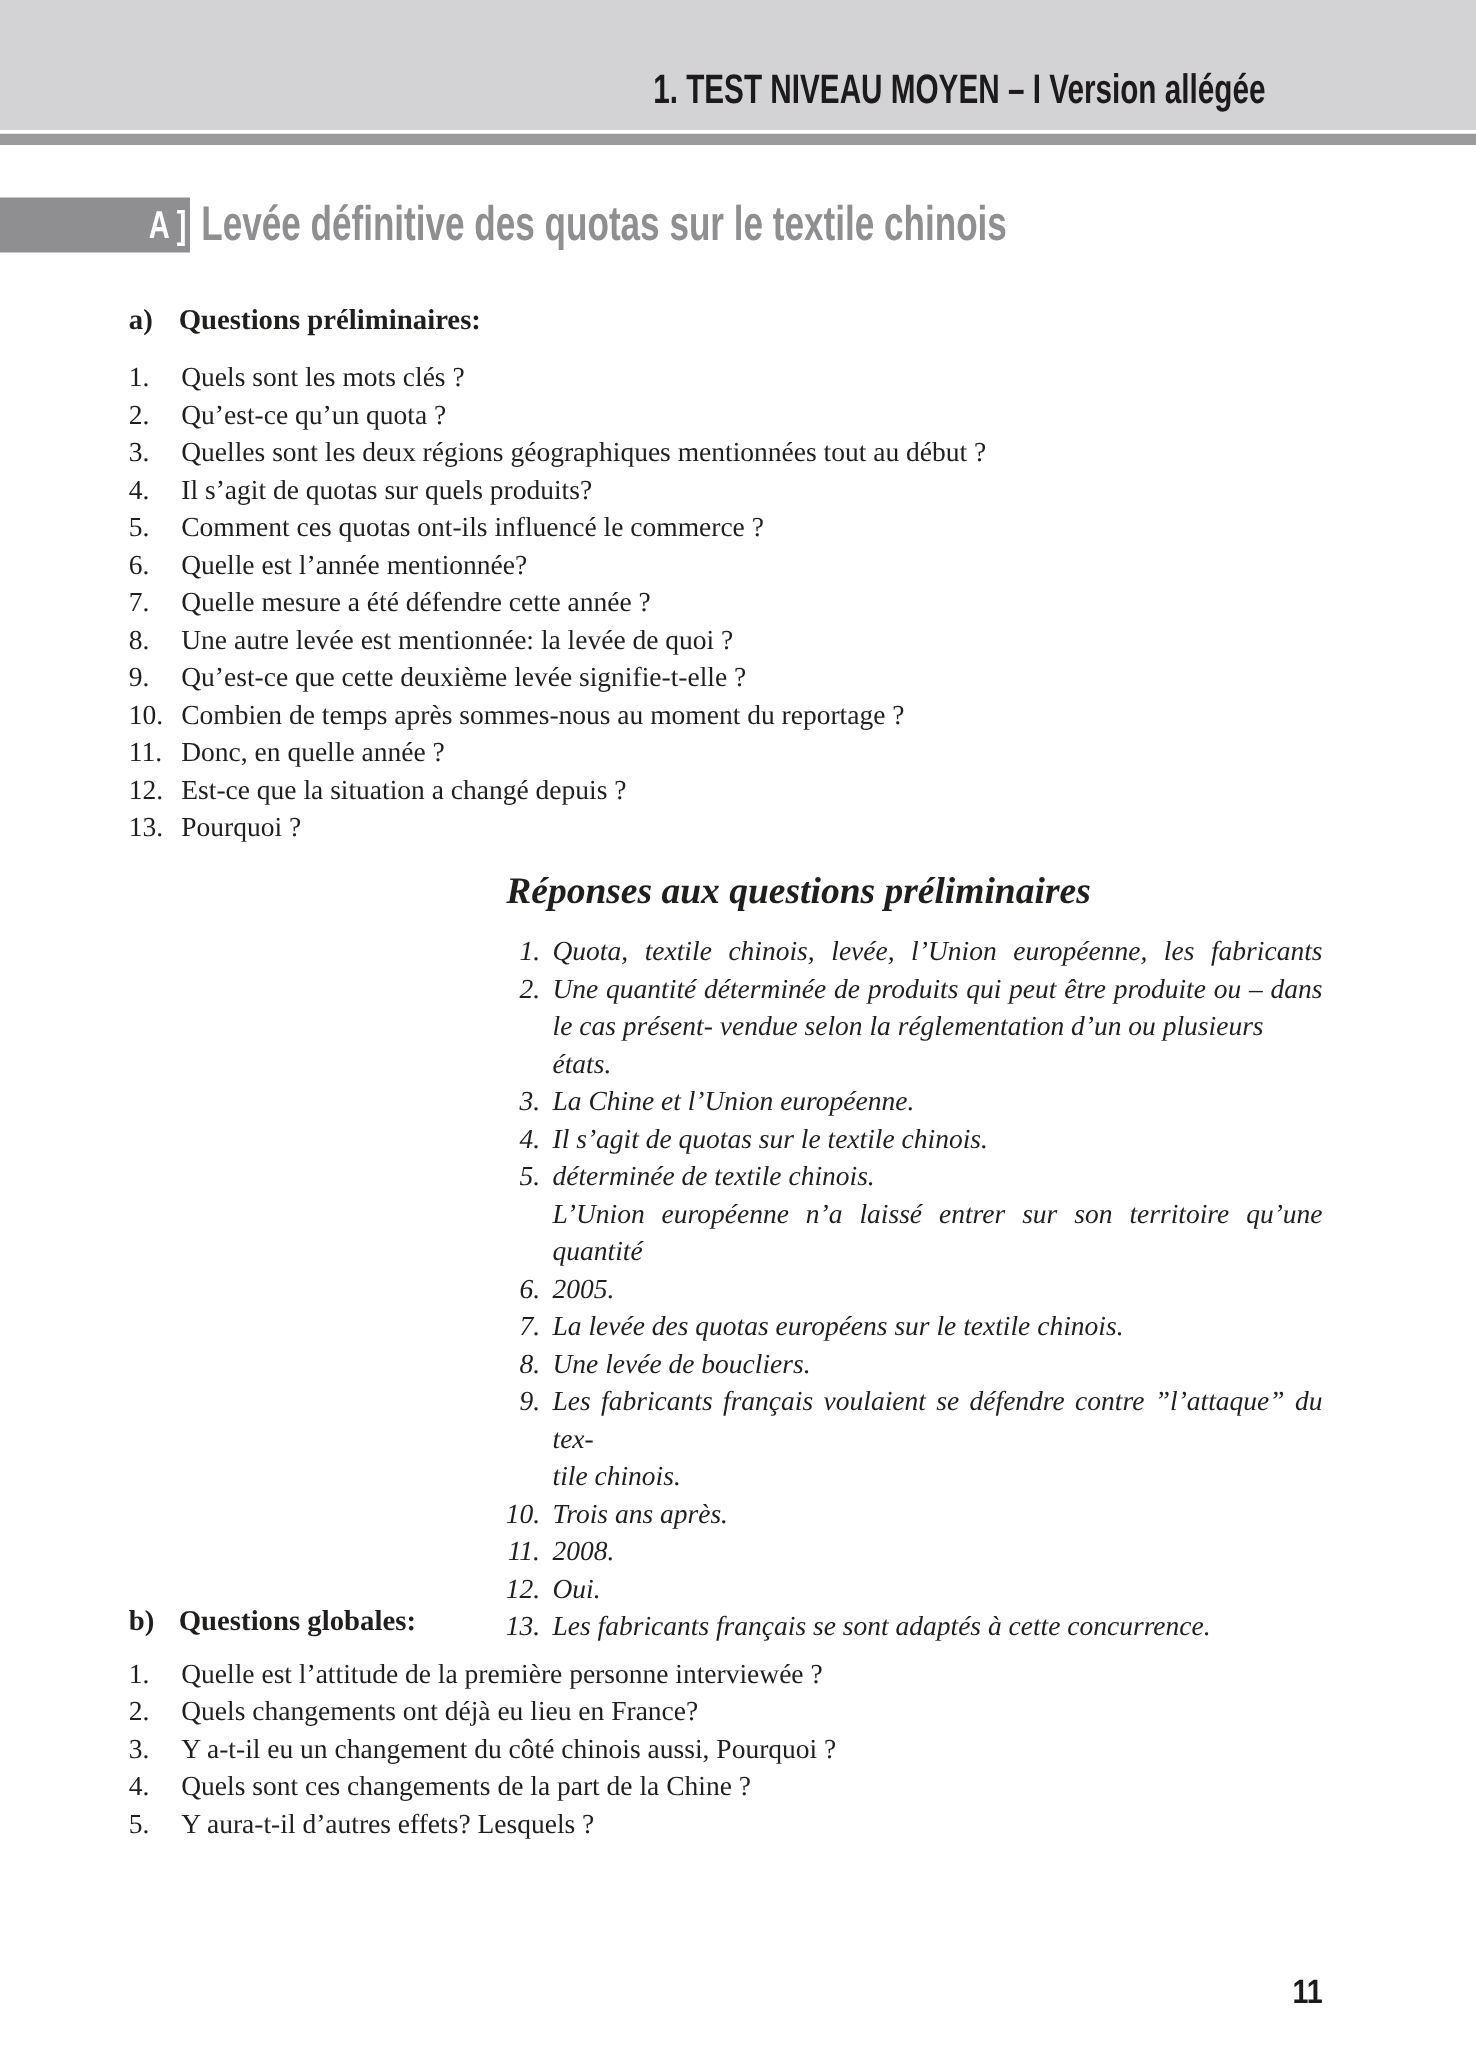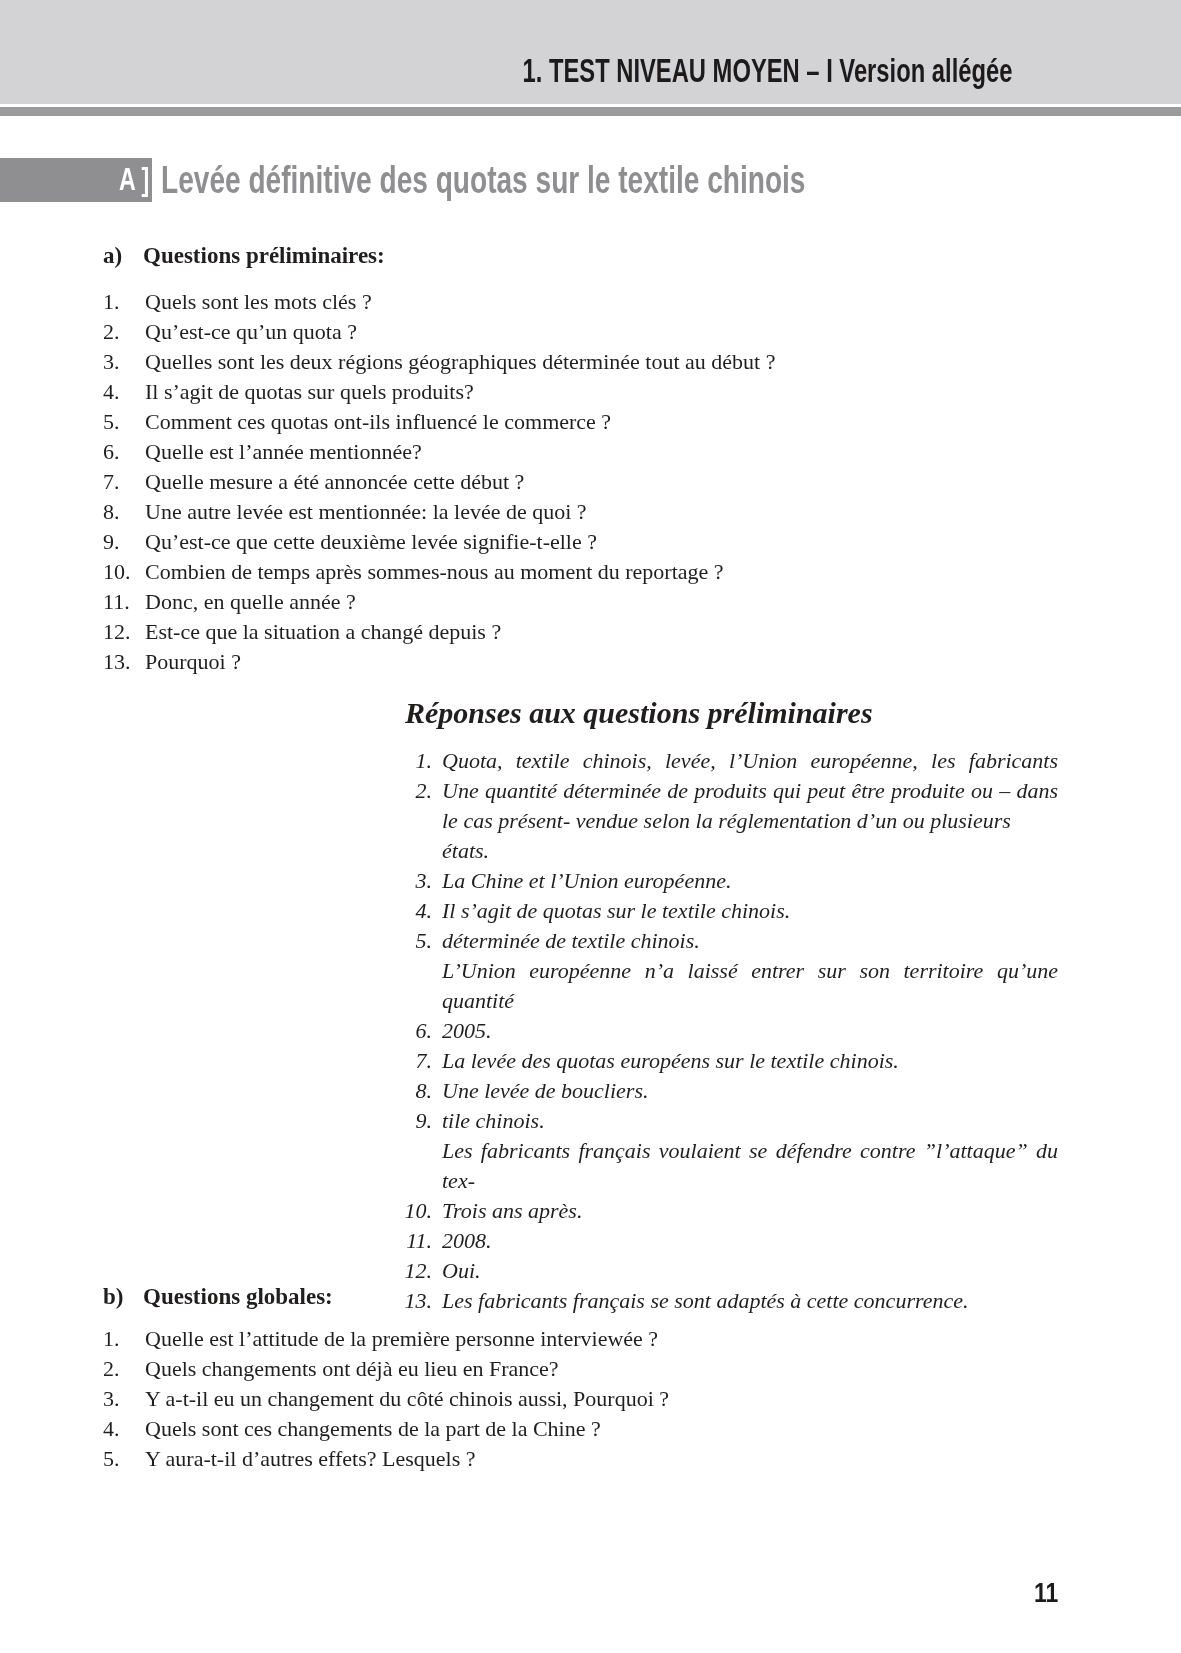--- a/index.html
+++ b/index.html
@@ -177,37 +177,37 @@
       <div class="q-item">
         <span class="num">1.</span>
         <div class="qtext">Quels sont les mots clés ?</div>
       </div>
       <div class="q-item">
         <span class="num">2.</span>
         <div class="qtext">Qu’est-ce qu’un quota ?</div>
       </div>
       <div class="q-item">
         <span class="num">3.</span>
-        <div class="qtext">Quelles sont les deux régions géographiques déterminée tout au début ?</div>
+        <div class="qtext">Quelles sont les deux régions géographiques mentionnées tout au début ?</div>
       </div>
       <div class="q-item">
         <span class="num">4.</span>
         <div class="qtext">Il s’agit de quotas sur quels produits?</div>
       </div>
       <div class="q-item">
         <span class="num">5.</span>
         <div class="qtext">Comment ces quotas ont-ils influencé le commerce ?</div>
       </div>
       <div class="q-item">
         <span class="num">6.</span>
         <div class="qtext">Quelle est l’année mentionnée?</div>
       </div>
       <div class="q-item">
         <span class="num">7.</span>
-        <div class="qtext">Quelle mesure a été annoncée cette début ?</div>
+        <div class="qtext">Quelle mesure a été défendre cette année ?</div>
       </div>
       <div class="q-item">
         <span class="num">8.</span>
         <div class="qtext">Une autre levée est mentionnée: la levée de quoi ?</div>
       </div>
       <div class="q-item">
         <span class="num">9.</span>
         <div class="qtext">Qu’est-ce que cette deuxième levée signifie-t-elle ?</div>
       </div>
       <div class="q-item">
@@ -277,22 +277,22 @@
       </div>
       <div class="a-item">
         <span class="num">8.</span>
         <div class="atext">
           <div class="aline">Une levée de boucliers.</div>
         </div>
       </div>
       <div class="a-item">
         <span class="num">9.</span>
         <div class="atext">
+          <div class="aline jl">Les fabricants français voulaient se défendre contre ”l’attaque” du tex-</div>
           <div class="aline">tile chinois.</div>
-          <div class="aline jl">Les fabricants français voulaient se défendre contre ”l’attaque” du tex-</div>
         </div>
       </div>
       <div class="a-item">
         <span class="num">10.</span>
         <div class="atext">
           <div class="aline">Trois ans après.</div>
         </div>
       </div>
       <div class="a-item">
         <span class="num">11.</span>

